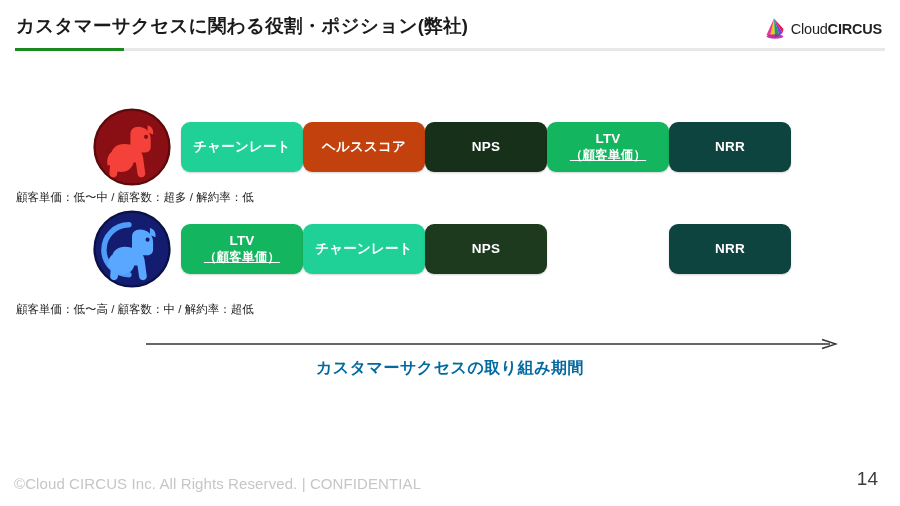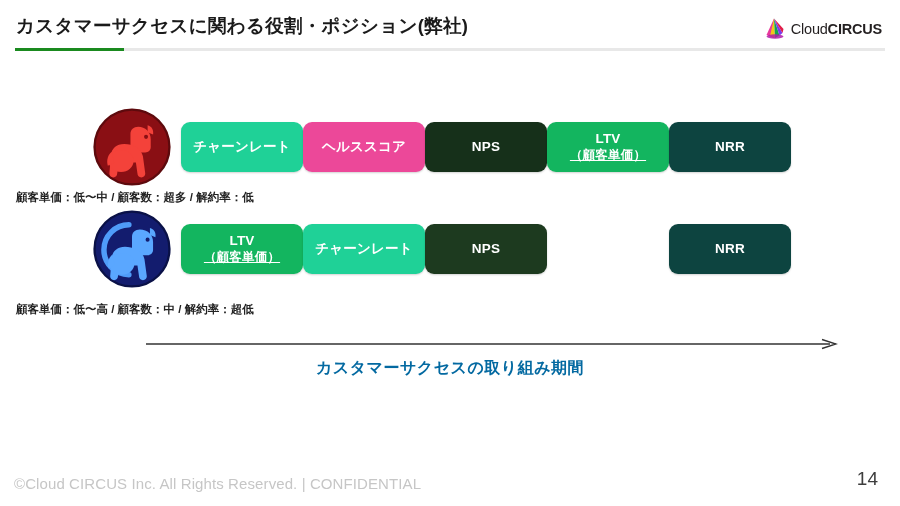--- a/index.html
+++ b/index.html
@@ -119,21 +119,21 @@
     background: transparent;
     box-shadow: none;
   }
   .badge .line2 { font-size: 12.5px; text-decoration: underline; }
 
   
   .caption {
     position: absolute;
     left: 16px;
     font-size: 11.5px;
-    font-weight: 700;
+    font-weight: 400;
     color: #222222;
     white-space: nowrap;
   }
   .caption-1 { top: 190px; }
   .caption-2 { top: 302px; }
 
   
   .timeline {
     position: absolute;
     left: 146px;
@@ -212,21 +212,21 @@
           <ellipse cx="36" cy="68" rx="16" ry="14"></ellipse>
           <path d="M24 56 c-5 4 -7 11 -5 18 l8 -4 z"></path>
         </g>
         <circle cx="68" cy="37" r="2.6" fill="#8a0f14"></circle>
       </svg>
     </div>
     <div class="badges">
       <div class="badge" style="background:#1fd197">
         <span>チャーンレート</span>
       </div>
-      <div class="badge" style="background:#ec4899">
+      <div class="badge" style="background:#c2410c">
         <span>ヘルススコア</span>
       </div>
       <div class="badge" style="background:#16301a">
         <span>NPS</span>
       </div>
       <div class="badge" style="background:#13b55f">
         <span>LTV</span>
         <span class="line2">（顧客単価）</span>
       </div>
       <div class="badge" style="background:#0d4440">

